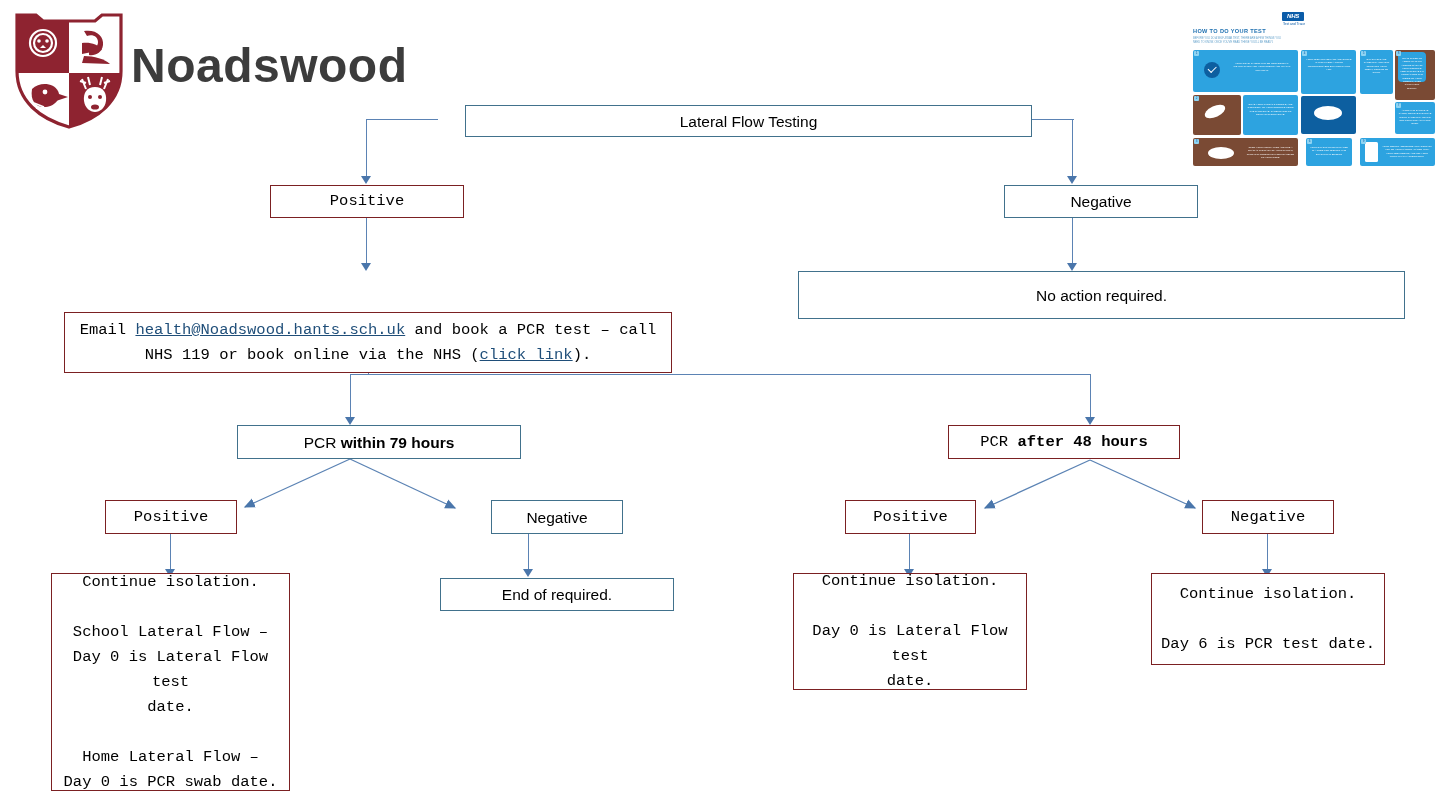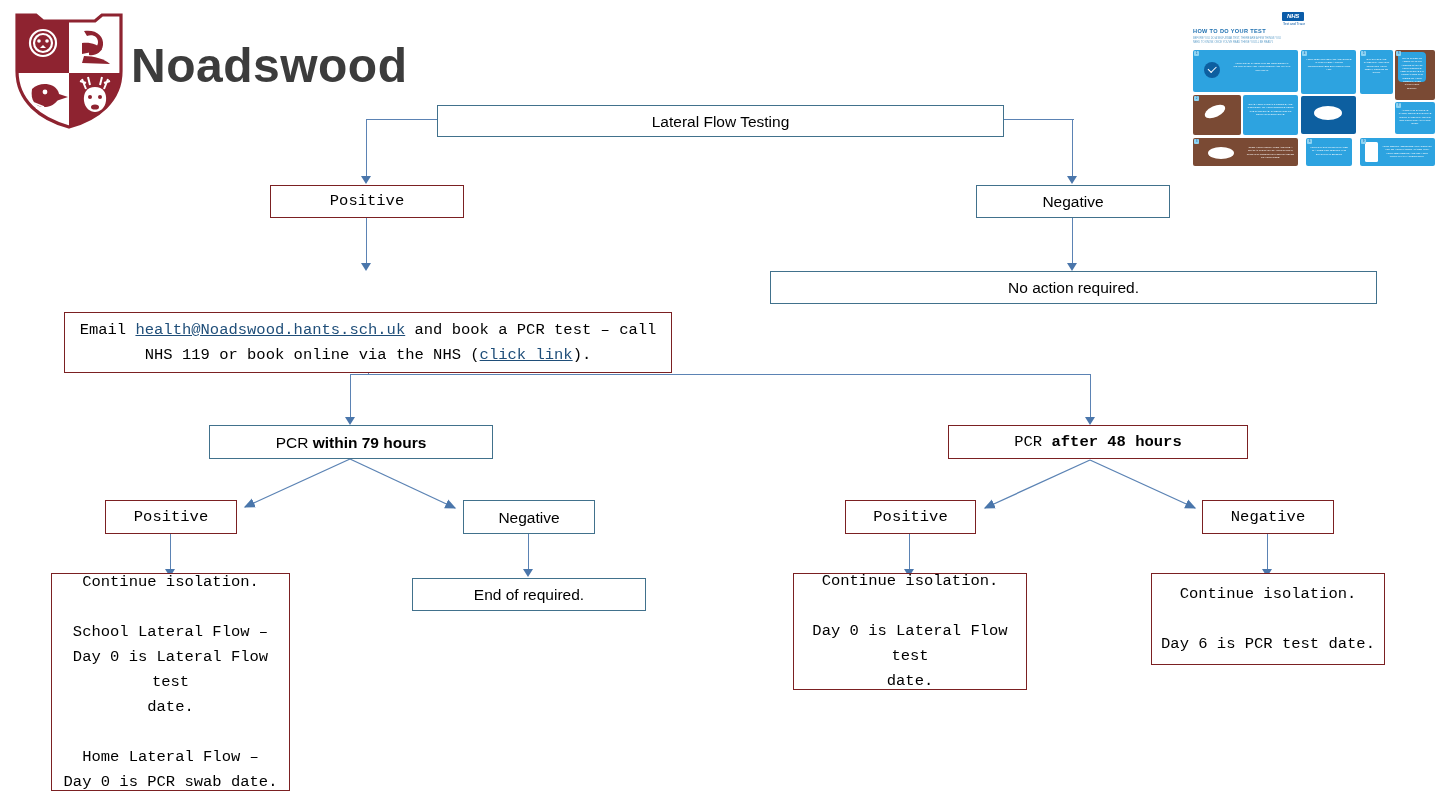--- a/index.html
+++ b/index.html
@@ -157,21 +157,21 @@
     box-sizing: border-box;
     background: #ffffff;
     display: flex;
     align-items: center;
     justify-content: center;
     text-align: center;
     font-size: 15.5px;
     line-height: 25px;
     color: #000000;
   }
-  .box.blue   { border: 1.3px solid #41718c; }
+  .box.blue   { border: 1.3px solid #41718c; margin-left: 28px; }
   .box.red    { border: 1.3px solid #7b2022; font-family: Liberation Mono, monospace; }
   .box .inner { padding: 0 6px; width: 100%; }
   .box .line  { display: block; }
   .box .gap   { display: block; height: 25px; }
   .bold { font-weight: bold; }
   a.link {
     color: #1f4e79;
     text-decoration: underline;
   }
   .vline {
@@ -375,29 +375,29 @@
   </div>
 
   <div class="box blue" style="left:976px; top:185px; width:194px; height:33px;">
     <span class="inner">Negative</span>
   </div>
 
   <div class="box red" style="left:64px; top:271px; width:608px; height:61px;margin-top:41px;">
     <span class="inner"><span>Email </span><a class="link" href="#">health@Noadswood.hants.sch.uk</a><span> and book a PCR test – call NHS 119 or book online via the NHS (</span><a class="link" href="#">click link</a><span>).</span></span>
   </div>
 
-  <div class="box blue" style="left:770px; top:271px; width:607px; height:33px;">
+  <div class="box blue" style="left:770px; top:271px; width:607px; height:48px;">
     <span class="inner">No action required.</span>
   </div>
 
   <div class="box blue" style="left:209px; top:425px; width:284px; height:34px;">
     <span class="inner"><span>PCR </span><span class="bold">within 79 hours</span></span>
   </div>
 
-  <div class="box red" style="left:948px; top:425px; width:300px; height:34px;">
+  <div class="box red" style="left:948px; top:425px; width:232px; height:34px;">
     <span class="inner"><span>PCR </span><span class="bold">after 48 hours</span></span>
   </div>
 
   <div class="box red" style="left:105px; top:500px; width:132px; height:34px;">
     <span class="inner">Positive</span>
   </div>
 
   <div class="box blue" style="left:463px; top:500px; width:132px; height:34px;">
     <span class="inner">Negative</span>
   </div>

